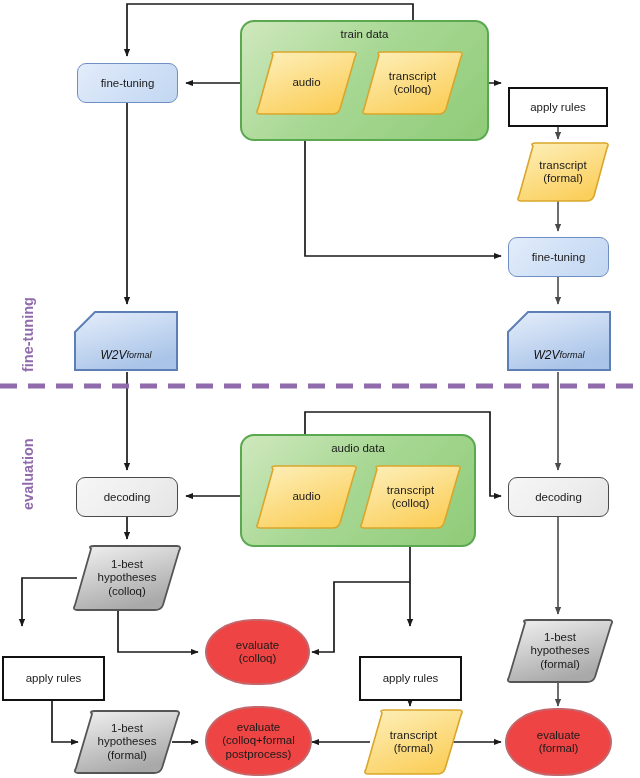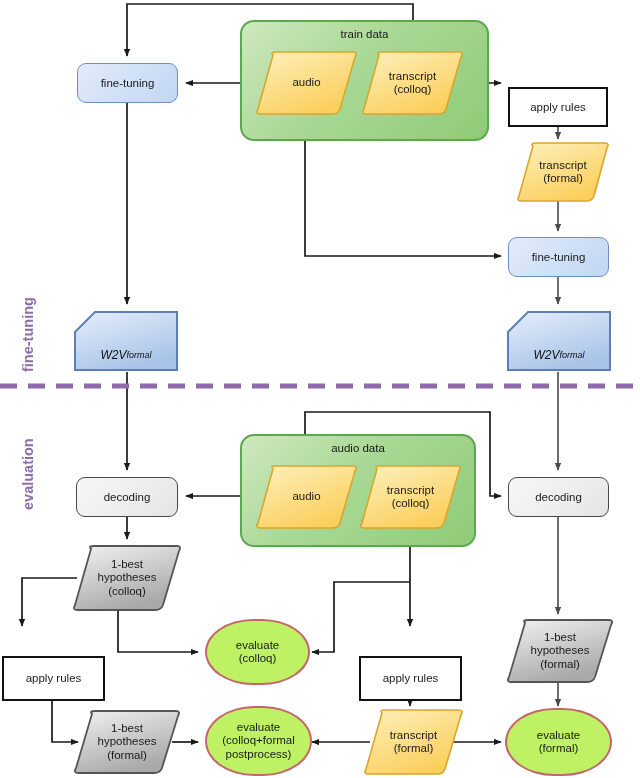--- a/index.html
+++ b/index.html
@@ -37,21 +37,21 @@
 
   
   .store{position:absolute;z-index:3;}
   .store .stxt{position:absolute;left:0;top:14px;width:100%;height:100%;
      display:flex;align-items:center;justify-content:center;font-size:12px;
      font-style:italic;color:#111;}
   .sub{font-size:9px;vertical-align:-2px;font-style:italic;}
 
   
   .ellipse{position:absolute;box-sizing:border-box;border:2px solid #c4666a;
-     border-radius:46% / 50%;background:#bef264;display:flex;align-items:center;
+     border-radius:46% / 50%;background:#ef4444;display:flex;align-items:center;
      justify-content:center;text-align:center;font-size:11.5px;color:#1a1a1a;
      line-height:1.15;white-space:pre-line;z-index:3;}
 
   .phase{position:absolute;color:#8f6bab;font-weight:bold;font-size:14.5px;
      transform-origin:0 0;white-space:nowrap;z-index:2;}
 </style>
 </head>
 <body>
 
 <div id="canvas">

